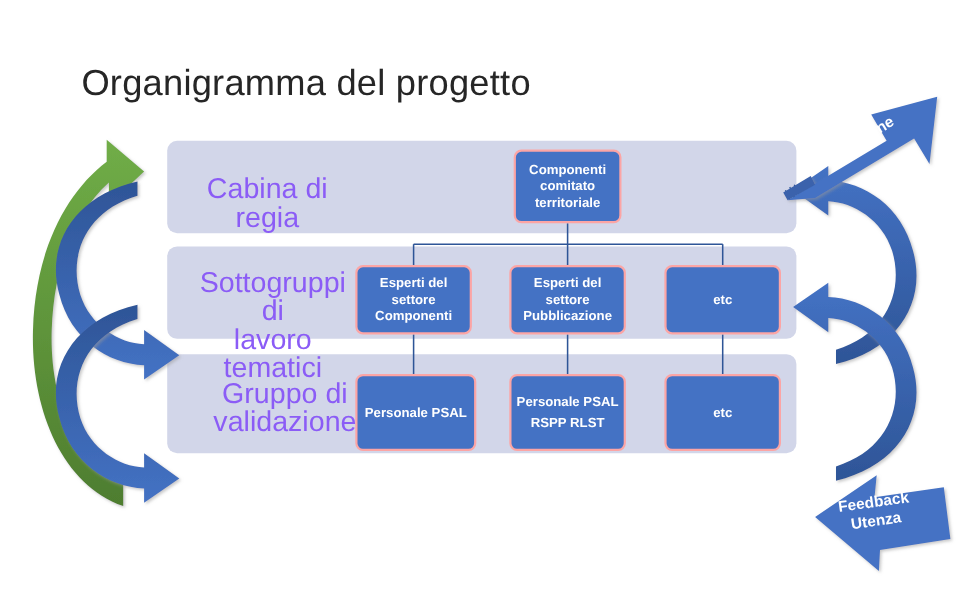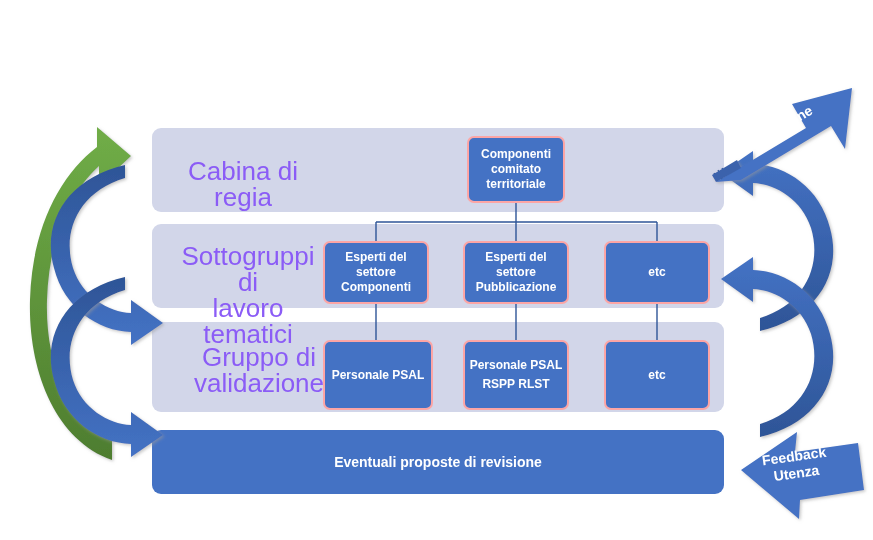--- a/index.html
+++ b/index.html
@@ -53,20 +53,21 @@
     text-align:center;line-height:17px;white-space:nowrap;
   }
   .lbl-pub{left:724px;top:125px;transform:rotate(-31deg);transform-origin:center;}
   .lbl-fb{left:763px;top:448px;transform:rotate(-8deg);transform-origin:center;}
 </style>
 </head>
 <body>
 
 <div id="slide">
 
+  <div class="title">Organigramma del progetto</div>
 
   <div class="band" style="left:152px;top:128px;width:572px;height:84px;"></div>
   <div class="band" style="left:152px;top:224px;width:572px;height:84px;"></div>
   <div class="band" style="left:152px;top:322px;width:572px;height:90px;"></div>
 
   <div class="band-label" style="left:168px;top:158px;width:150px;">Cabina di regia</div>
 
   <div class="band-label" style="left:184px;top:344px;width:150px;">
     <span>Gruppo di</span><br>
     <span>validazione</span>
@@ -118,23 +119,20 @@
     <span class="ln">Personale PSAL</span>
   </div>
   <div class="node two-para" style="left:463px;top:340px;width:106px;height:70px;">
     <span class="ln">Personale PSAL</span>
     <span class="ln">RSPP RLST</span>
   </div>
   <div class="node" style="left:604px;top:340px;width:106px;height:70px;">
     <span class="ln">etc</span>
   </div>
 
-  <div class="bottom-bar" style="left:152px;top:430px;width:572px;height:64px;">
-    <span>Eventuali proposte di revisione</span>
-  </div>
 
   <svg class="lines" viewBox="0 0 873 540">
     <defs>
       <linearGradient id="gradBlueL" x1="0" y1="0" x2="0" y2="1">
         <stop offset="0%" stop-color="#2E5597"></stop>
         <stop offset="100%" stop-color="#4472C4"></stop>
       </linearGradient>
       <linearGradient id="gradBlueR" x1="0" y1="0" x2="0" y2="1">
         <stop offset="0%" stop-color="#4472C4"></stop>
         <stop offset="100%" stop-color="#2E5597"></stop>

